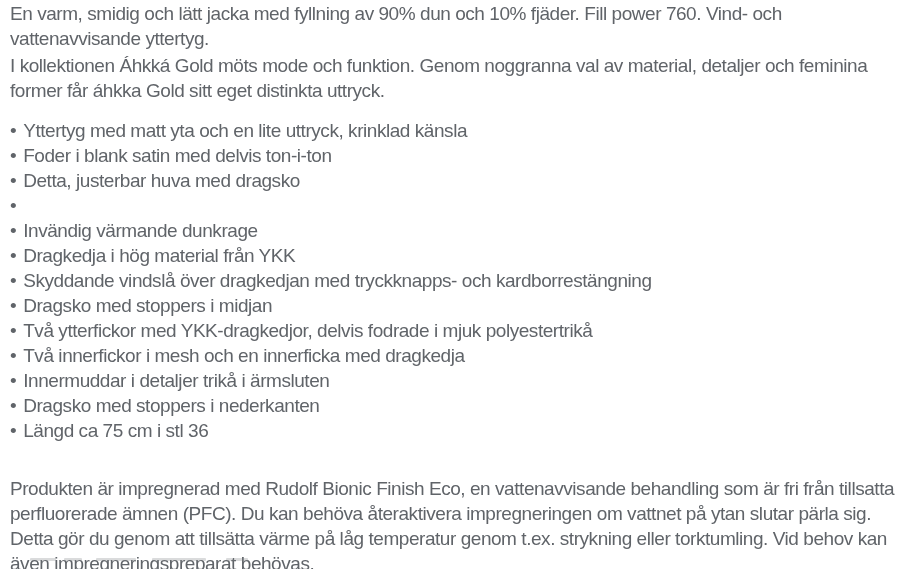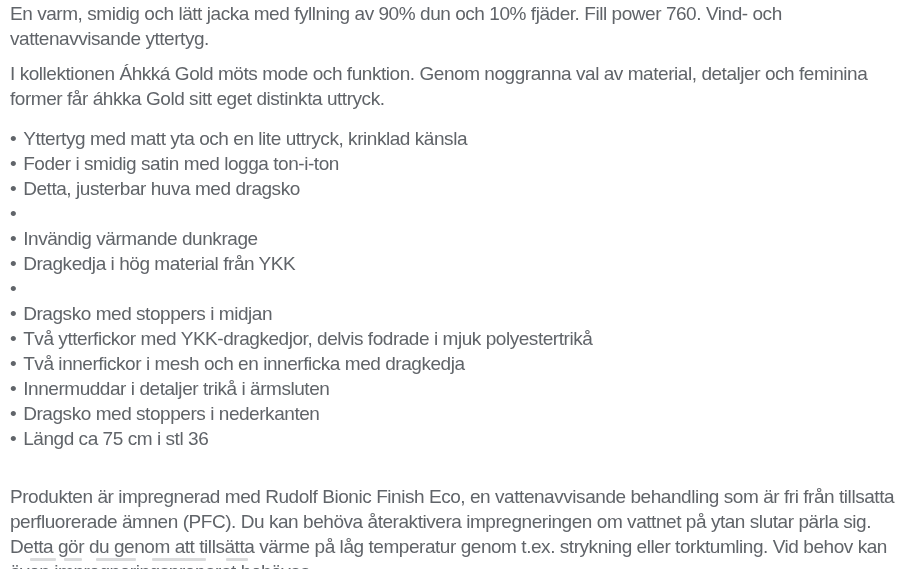--- a/index.html
+++ b/index.html
@@ -24,21 +24,21 @@
     padding: 1px 8px 0 10px;
   }
   .desc {
     width: 886px;
   }
   p {
     margin: 0;
     padding: 0;
   }
   p.collection {
-    margin-top: 10px;
+    margin-top: 2px;
   }
   ul.features {
     list-style: none;
     margin: 15px 0 0 0;
     padding: 0;
   }
   ul.features li {
     display: flex;
     align-items: baseline;
     line-height: 25px;
@@ -75,39 +75,40 @@
 
     <p class="collection">I kollektionen Áhkká Gold möts mode och funktion. Genom noggranna val av material, detaljer och feminina former får áhkka Gold sitt eget distinkta uttryck.</p>
 
     <ul class="features">
       <li>
         <span class="bullet">•</span>
         <span>Yttertyg med matt yta och en lite uttryck, krinklad känsla</span>
       </li>
       <li>
         <span class="bullet">•</span>
-        <span>Foder i smidig satin med logga ton-i-ton</span>
+        <span>Foder i blank satin med delvis ton-i-ton</span>
       </li>
       <li>
         <span class="bullet">•</span>
         <span>Detta, justerbar huva med dragsko</span>
       </li>
       <li>
         <span class="bullet">•</span>
       </li>
       <li>
         <span class="bullet">•</span>
         <span>Invändig värmande dunkrage</span>
       </li>
       <li>
         <span class="bullet">•</span>
         <span>Dragkedja i hög material från YKK</span>
       </li>
       <li>
         <span class="bullet">•</span>
+        <span>Skyddande vindslå över dragkedjan med tryckknapps- och kardborrestängning</span>
       </li>
       <li>
         <span class="bullet">•</span>
         <span>Dragsko med stoppers i midjan</span>
       </li>
       <li>
         <span class="bullet">•</span>
         <span>Två ytterfickor med YKK-dragkedjor, delvis fodrade i mjuk polyestertrikå</span>
       </li>
       <li>

